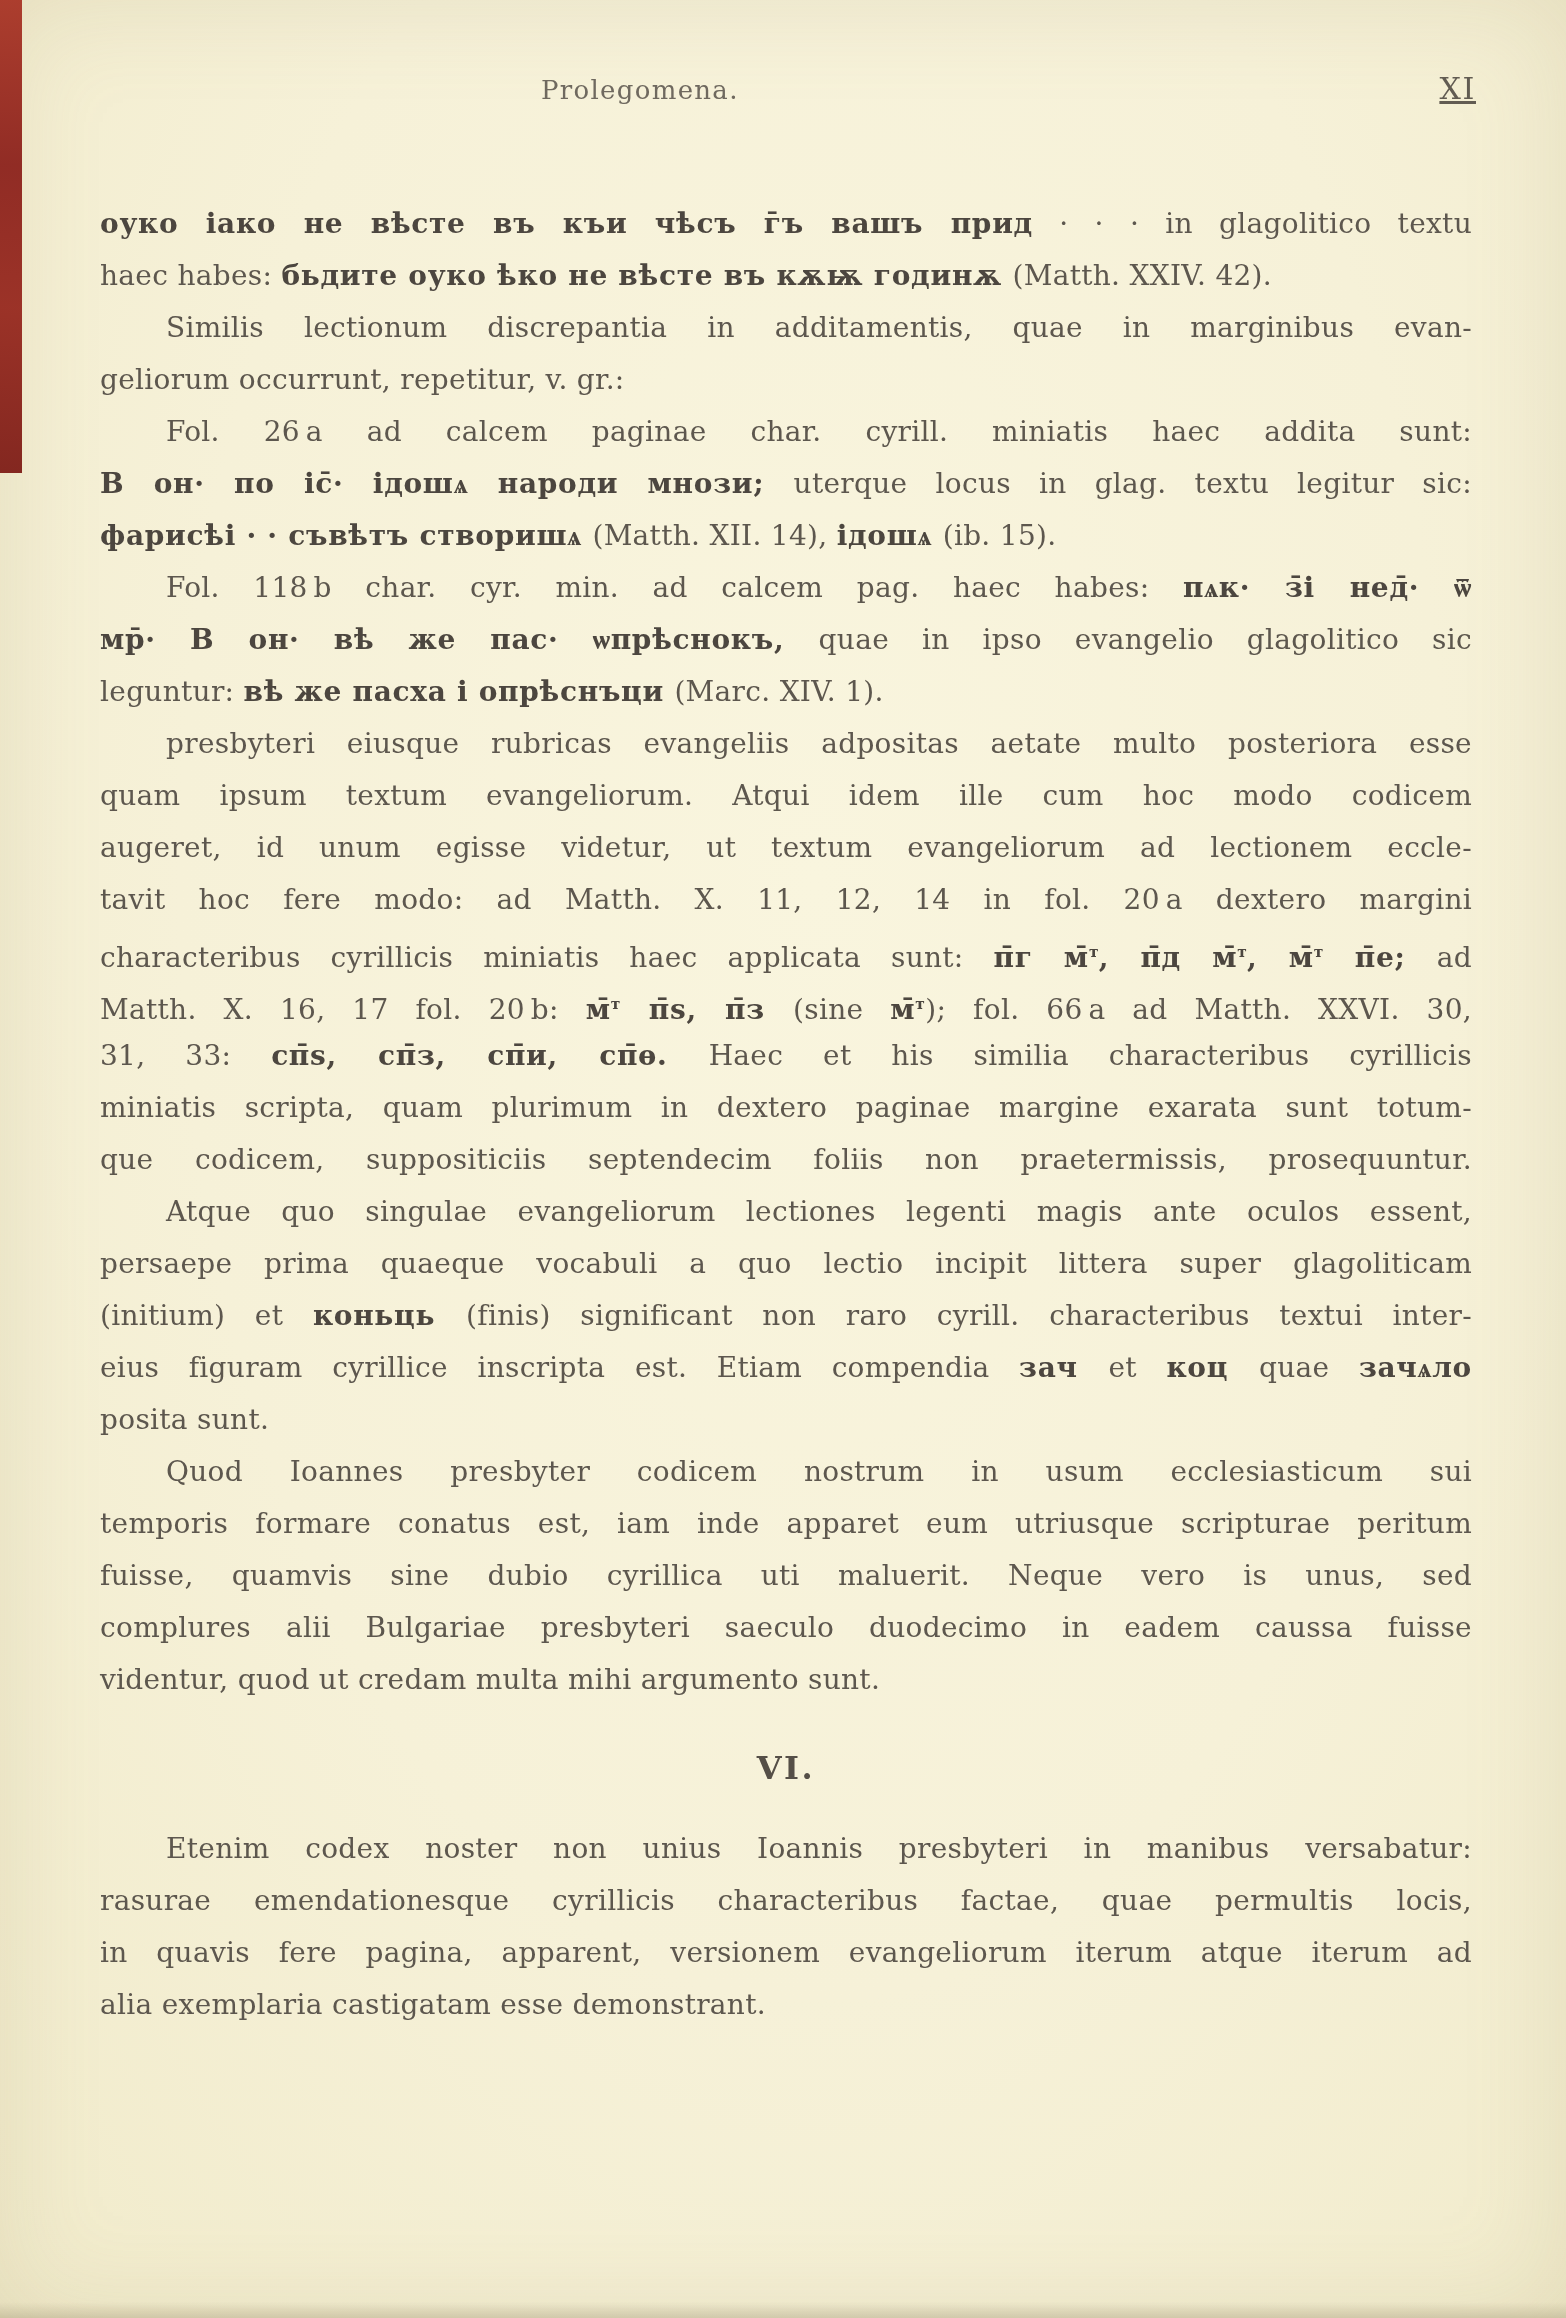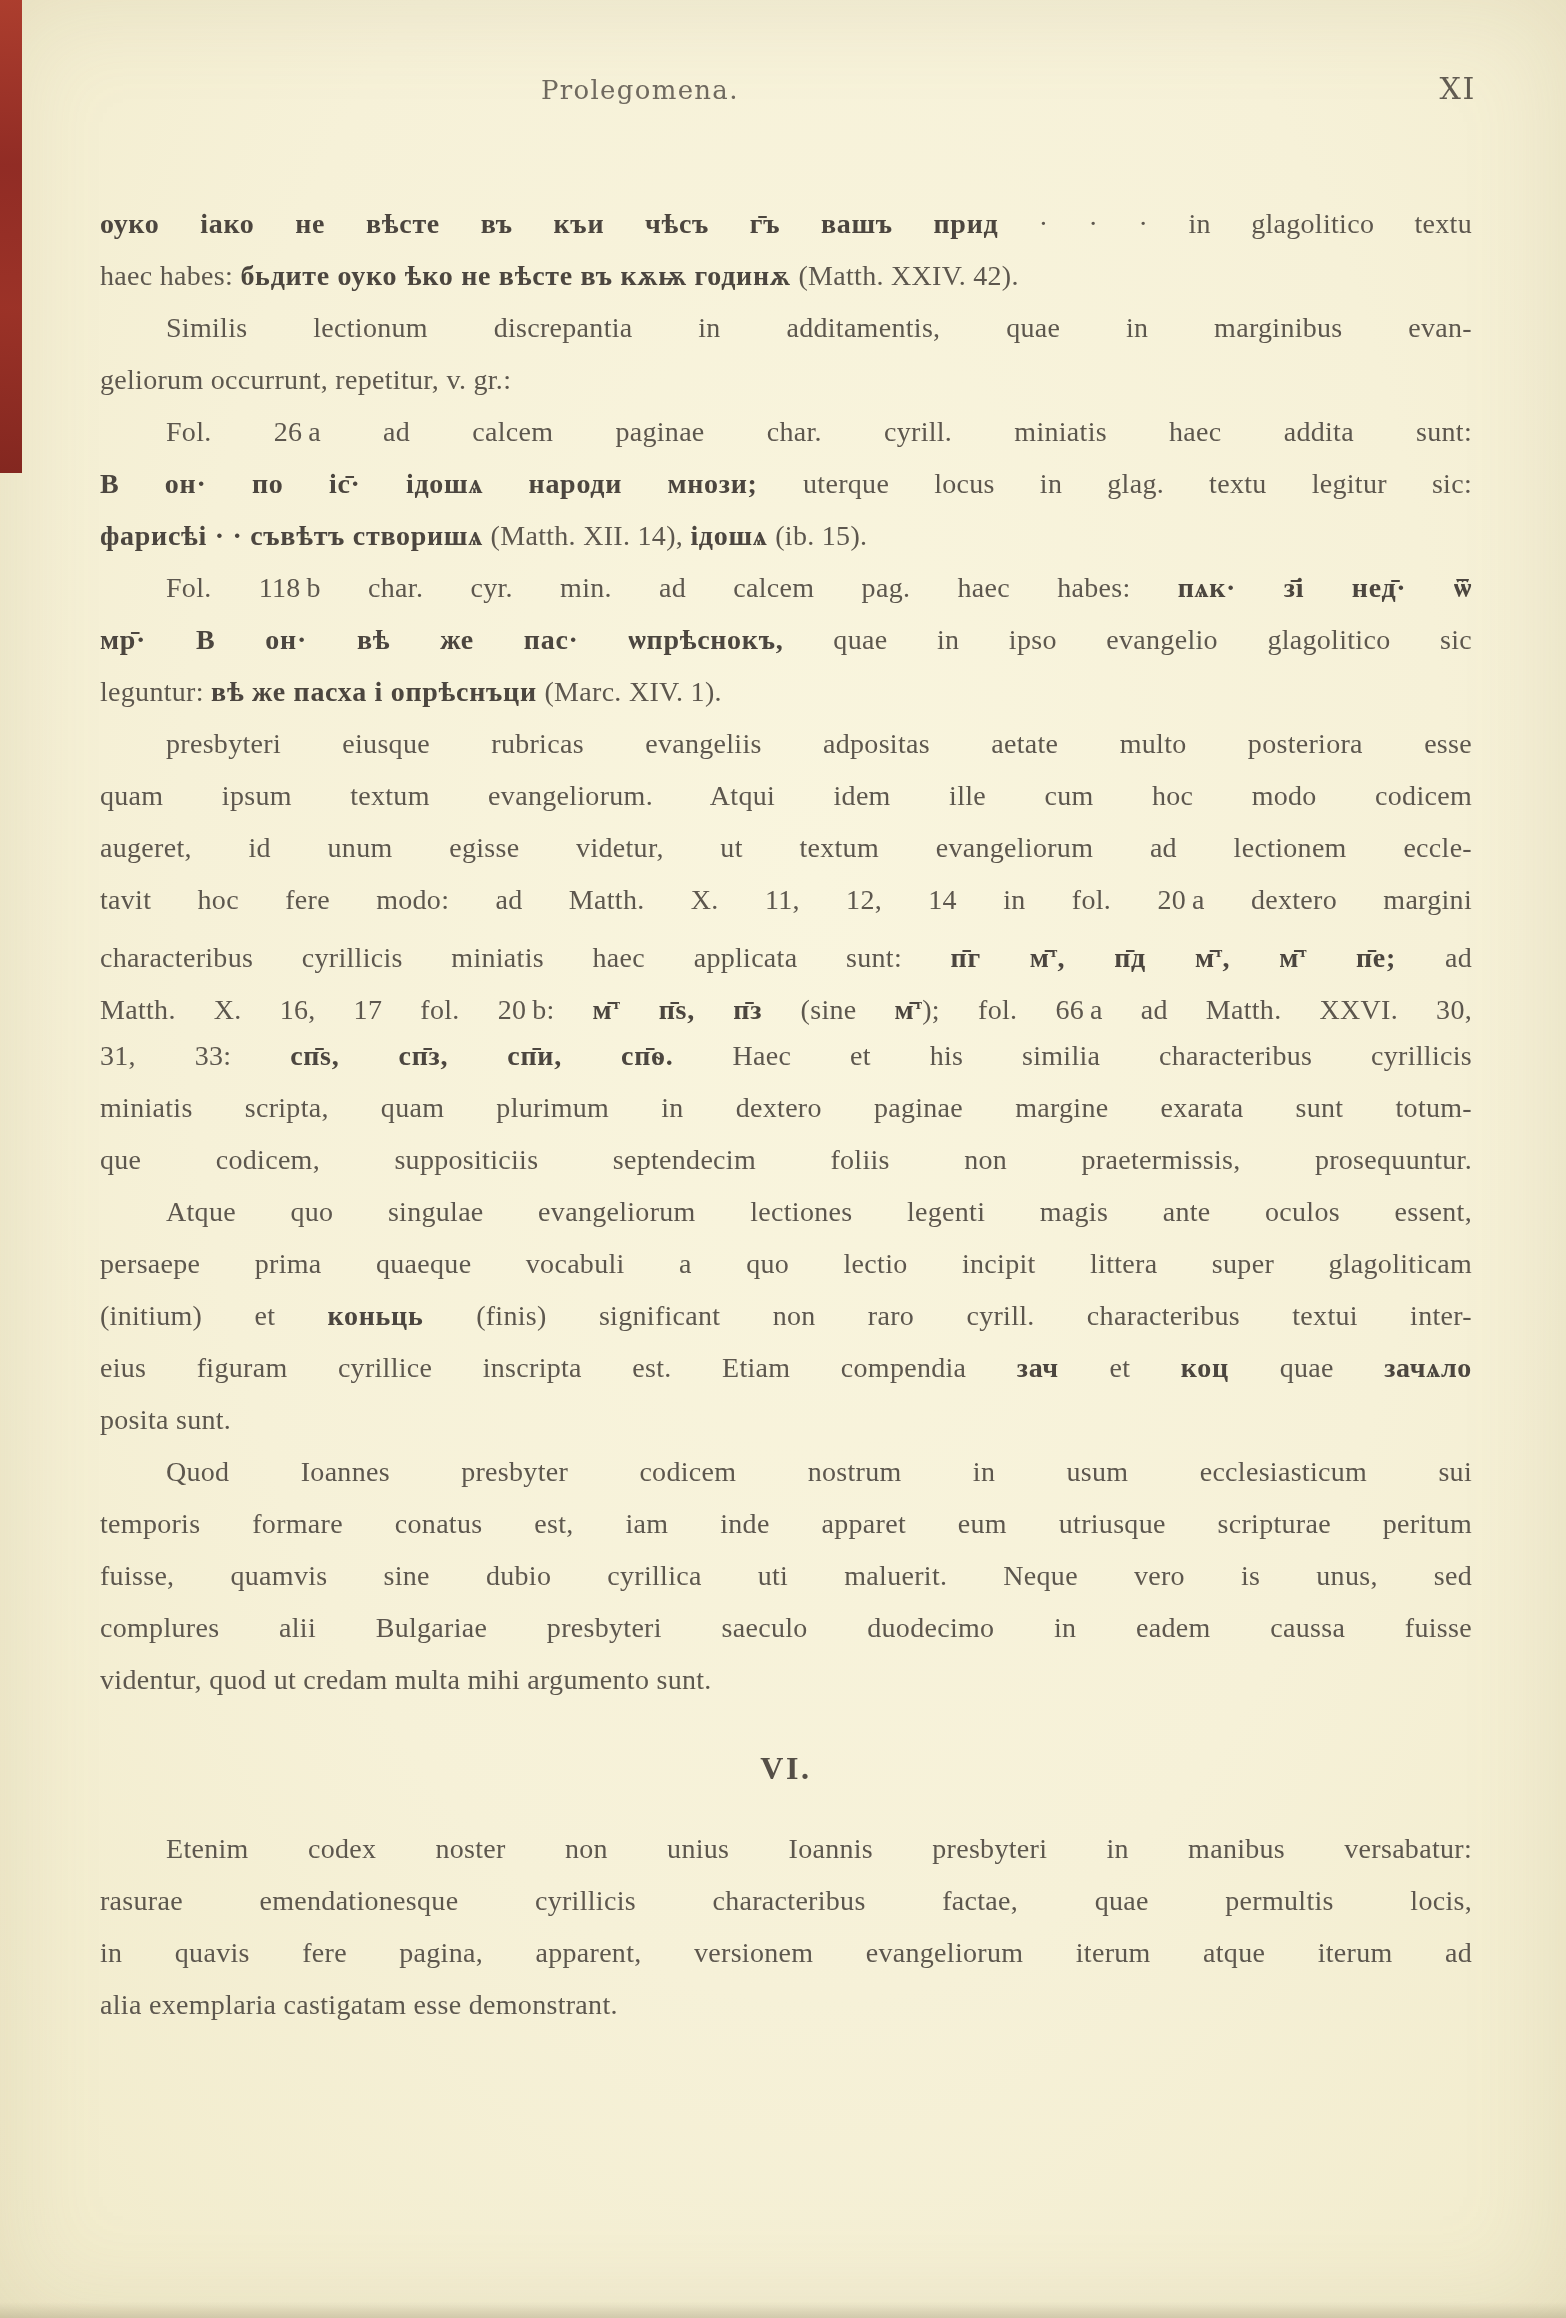--- a/index.html
+++ b/index.html
@@ -19,26 +19,25 @@
   .bottom-shade{
     position:absolute;left:0;bottom:0;width:100%;height:17px;
     background:linear-gradient(to top, rgba(140,128,95,0.30), rgba(140,128,95,0));
   }
   .header-title{
     position:absolute;top:75px;left:541px;
     font-size:26px;color:#6f695f;letter-spacing:1.3px;
   }
   .page-number{
     position:absolute;top:71px;right:90px;
-    font-size:30px;color:#625c52;letter-spacing:1.7px;
+    font-size:30px;color:#625c52;letter-spacing:1.7px;text-decoration:underline;
   }
   .textblock{
     position:absolute;left:100px;top:198px;width:1372px;
     color:#57514a;
-    font-family:Liberation Serif, serif;
   }
   .ln{
     font-size:28px;line-height:52px;height:52px;
     letter-spacing:0.3px;
   }
   .jl{text-align:justify;text-align-last:justify;}
   .para.indent .ln:first-child{text-indent:66px;}
   .la{color:#5d574e;}
   .cy{font-weight:700;color:#4c463f;letter-spacing:0.7px;}
   .sup{vertical-align:super;font-size:0.55em;font-weight:700;color:#4c463f;}

